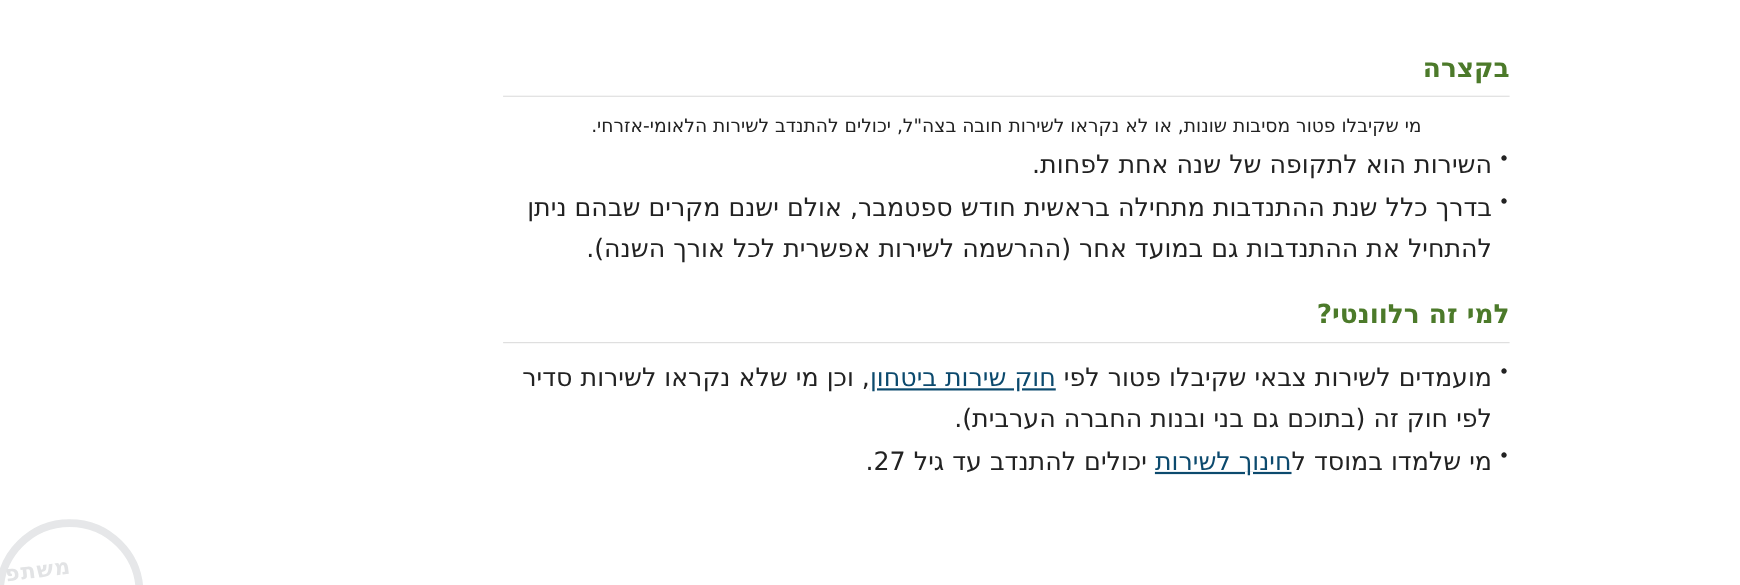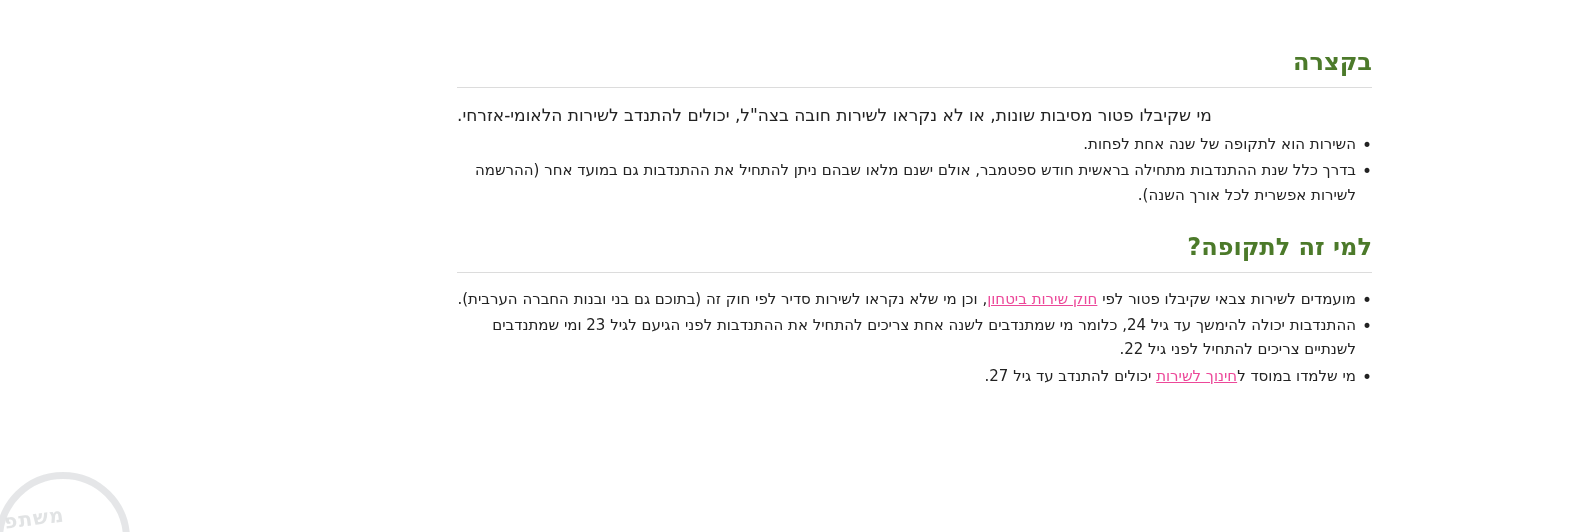--- a/index.html
+++ b/index.html
@@ -44,50 +44,50 @@
     border: 0;
     border-top: 1px solid #dcdcdc;
     margin: 0 0 14px 0;
     height: 0;
   }
 
   .lead-para {
     font-size: 17px;
     line-height: 1.55;
     margin: 0 0 4px 0;
-    text-align: left;
+    text-align: center;
   }
 
   ul.bullets {
     list-style: none;
     margin: 0;
     padding: 0;
   }
 
   ul.bullets li {
-    font-size: 15px;
+    font-size: 23px;
     line-height: 1.62;
     margin: 0 0 2px 0;
     padding-right: 16px;
     position: relative;
   }
 
   ul.bullets li::before {
     content: "•";
     position: absolute;
     right: 0;
     top: 0;
     font-size: 17px;
     line-height: 1.62;
   }
 
   .spacer-1 { height: 24px; }
 
   a.inline-link {
-    color: #ec4899;
+    color: #0c4a6e;
   }
 
   
   .watermark {
     position: absolute;
     left: -14px;
     bottom: -34px;
     width: 190px;
     height: 100px;
     opacity: 0.25;
@@ -128,32 +128,31 @@
 <body>
 
 <div class="page">
 
   <div class="section">
     <h2 class="section-title">בקצרה</h2>
     <hr class="section-rule">
     <p class="lead-para">מי שקיבלו פטור מסיבות שונות, או לא נקראו לשירות חובה בצה"ל, יכולים להתנדב לשירות הלאומי-אזרחי.</p>
     <ul class="bullets">
       <li>השירות הוא לתקופה של שנה אחת לפחות.</li>
-      <li>בדרך כלל שנת ההתנדבות מתחילה בראשית חודש ספטמבר, אולם ישנם מלאו שבהם ניתן להתחיל את ההתנדבות גם במועד אחר (ההרשמה לשירות אפשרית לכל אורך השנה).</li>
+      <li>בדרך כלל שנת ההתנדבות מתחילה בראשית חודש ספטמבר, אולם ישנם מקרים שבהם ניתן להתחיל את ההתנדבות גם במועד אחר (ההרשמה לשירות אפשרית לכל אורך השנה).</li>
     </ul>
   </div>
 
   <div class="spacer-1"></div>
 
   <div class="section">
-    <h2 class="section-title">למי זה לתקופה?</h2>
+    <h2 class="section-title">למי זה רלוונטי?</h2>
     <hr class="section-rule">
     <ul class="bullets" id="relevance-list">
         <li>מועמדים לשירות צבאי שקיבלו פטור לפי <a class="inline-link" href="#">חוק שירות ביטחון</a>, וכן מי שלא נקראו לשירות סדיר לפי חוק זה (בתוכם גם בני ובנות החברה הערבית).</li>
-        <li>ההתנדבות יכולה להימשך עד גיל 24, כלומר מי שמתנדבים לשנה אחת צריכים להתחיל את ההתנדבות לפני הגיעם לגיל 23 ומי שמתנדבים לשנתיים צריכים להתחיל לפני גיל 22.</li>
         <li>מי שלמדו במוסד ל<a class="inline-link" href="#">חינוך לשירות</a> יכולים להתנדב עד גיל 27.</li>
       </ul>
   </div>
 
 </div>
 
 <div class="watermark">
   <div class="ring"></div>
   <div class="wm-text">משתפ</div>
   <div class="wm-sub">FORCE</div>

